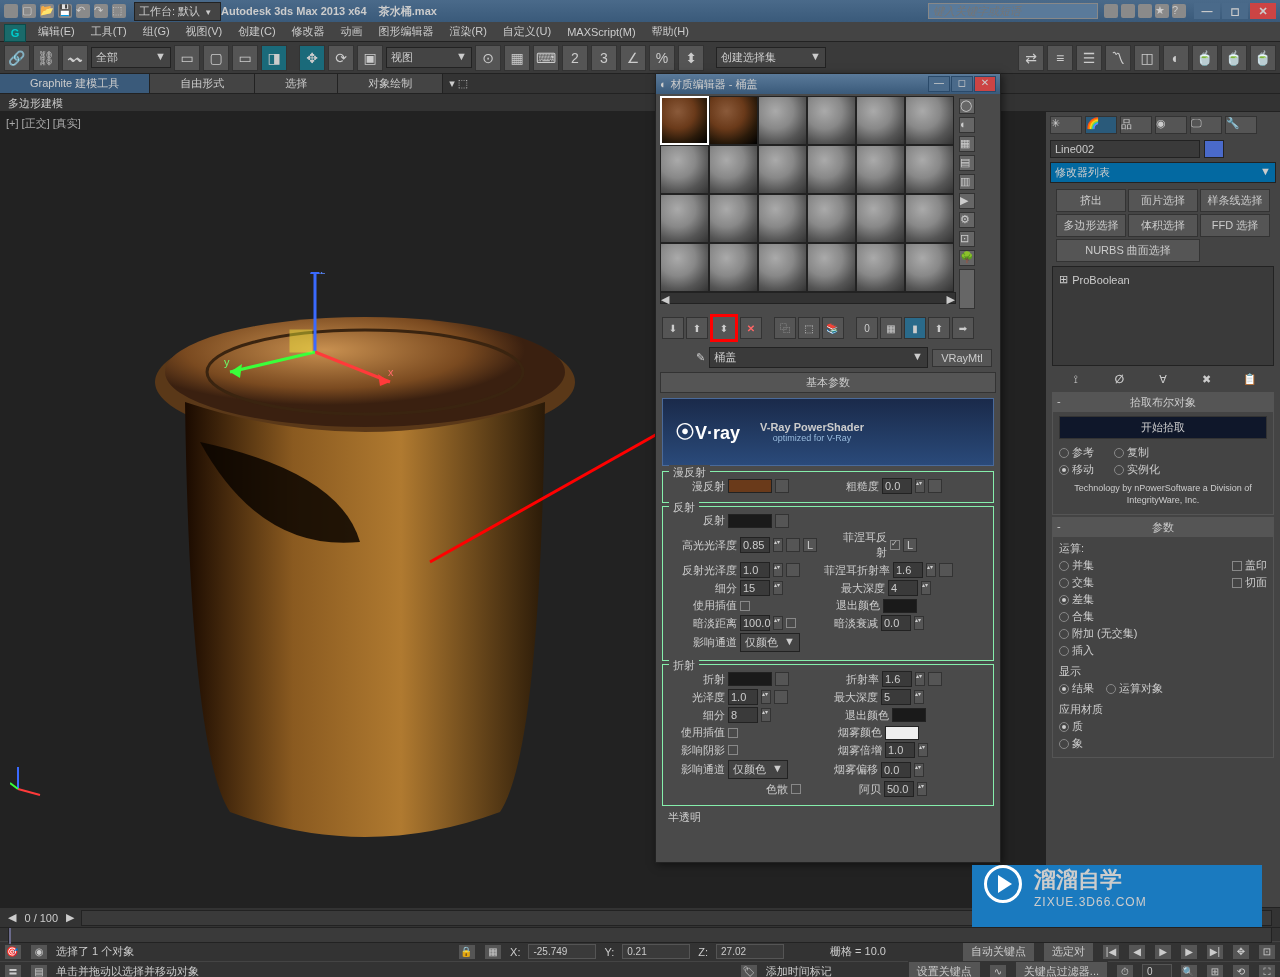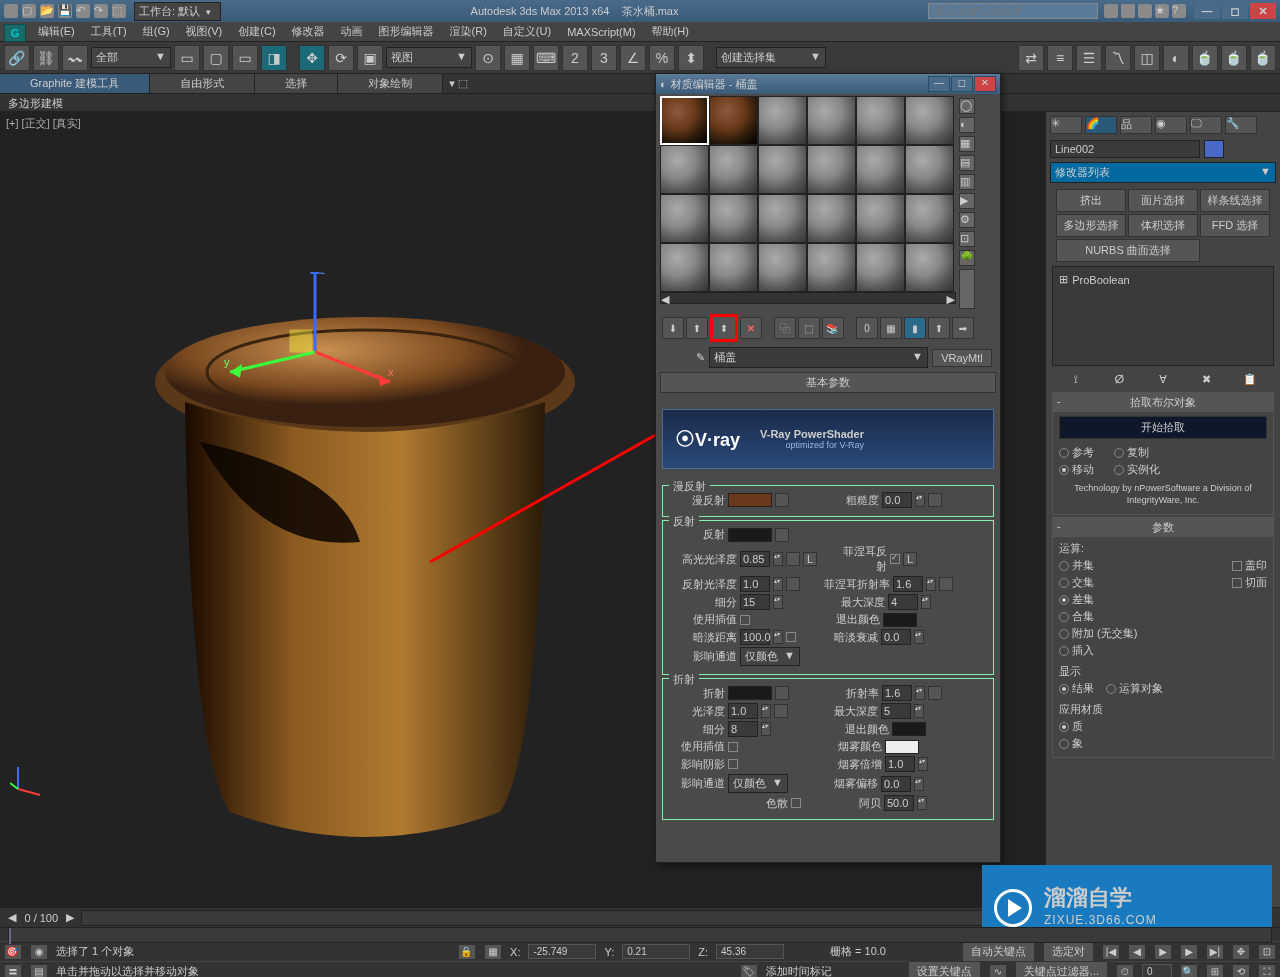--- a/index.html
+++ b/index.html
@@ -2,21 +2,21 @@
 <html><head>
 <meta charset="utf-8">
 <style>
 * { margin: 0; padding: 0; box-sizing: border-box; font-family: "Microsoft YaHei", Arial, sans-serif; font-size: 11px; color: #ccc; user-select: none; }
 body { width: 1280px; height: 977px; background: #3a3a3a; overflow: hidden; position: relative; }
 .title-bar { height: 22px; background: linear-gradient(#4a6a8a, #3a5a7a); display: flex; align-items: center; padding: 0 4px; color: #fff; }
 .tb-left { display: flex; gap: 4px; align-items: center; }
 .tb-ico { width: 14px; height: 14px; background: #8a8a8a; border-radius: 2px; display:inline-block;}
 .workspace { background:#444; padding:1px 8px 1px 4px; border:1px solid #222; margin-left:4px; }
 .ws-arrow{font-size:8px;margin-left:4px;}
-.tb-center { flex: 1; text-align: center; font-size: 11px; }
+.tb-center { flex: 1; text-align: left; font-size: 11px; font-weight: bold; }
 .tb-search { width: 170px; background: #5a7a9a; border: 1px solid #888; padding: 1px 4px; color: #cde; font-style:italic;}
 .tb-right-icons { display:flex; gap:3px; margin-left:6px; align-items:center;}
 .win-btns { display: flex; gap: 2px; margin-left: 8px; }
 .win-btn { width: 26px; height: 16px; background: #4a6a8a; display:flex; align-items:center; justify-content:center; font-weight:bold;}
 .win-close { background:#c44; }
 .menu-bar { height: 20px; background: #444; display: flex; align-items: center; padding-left: 30px; gap: 0; border-bottom:1px solid #222;}
 .menu-item { padding: 2px 8px; }
 .max-logo { position:absolute; left:4px; top:24px; width:22px; height:18px; background:#1a6a6a; border:1px solid #0a4a4a; display:flex; align-items:center; justify-content:center; font-weight:bold; color:#0cc;}
 .toolbar-main { height: 32px; background: #3a3a3a; display: flex; align-items: center; padding: 0 4px; gap: 3px; border-bottom:1px solid #222;}
 .tool-btn { width: 26px; height: 26px; background: #555; border: 1px solid #333; display:flex; align-items:center; justify-content:center; font-size:14px;}
@@ -84,41 +84,41 @@
 .me-tool-row{display:flex; gap:2px; padding:3px 6px; align-items:center;}
 .me-tb{width:22px;height:22px;background:#555;border:1px solid #333;display:flex;align-items:center;justify-content:center;font-size:10px;}
 .me-tb.act{background:#2a6a8a;}
 .me-tb.x{color:#f66;font-weight:bold;}
 .me-tb.hl{border:3px solid #ff0000; width:28px; height:28px;}
 .me-name-row{display:flex; gap:4px; padding:2px 8px 4px 40px; align-items:center;}
 .me-name{flex:1; background:#3a3a3a; border:1px solid #222; padding:2px 4px;display:flex;justify-content:space-between;}
 .me-type{width:60px; text-align:center; padding:2px; background:#555; border:1px solid #333;}
 .me-params{padding:0 4px; max-height:450px; overflow:hidden;}
 .me-roll-hd{background:#555; text-align:center; padding:2px; border:1px solid #333; margin-bottom:2px;}
-.vray-banner{height:60px; background:linear-gradient(#1a2a4a,#2a4a7a); border:1px solid #4a6a9a; margin:16px 2px; display:flex; align-items:center; padding:0 12px; gap:20px;}
+.vray-banner{height:68px; background:linear-gradient(#1a2a4a,#2a4a7a); border:1px solid #4a6a9a; margin:5px 2px; display:flex; align-items:center; padding:0 12px; gap:20px;}
 .vray-logo{font-size:18px; font-weight:bold; color:#fff;}
-.vray-txt{text-align:right; color:#cde;}
+.vray-txt{text-align:center; color:#cde;}
 .vray-sub{font-size:9px; color:#9bd;}
 .me-group{border:1px solid #86efac; margin:3px 2px; padding:4px 6px 6px 6px; position:relative;}
 .me-grp-lbl{position:absolute; top:-7px; left:6px; background:#4a4a4a; padding:0 4px;}
 .me-prow{display:flex; align-items:center; gap:3px; margin:2px 0; font-size:10px;}
 .me-plbl{width:56px; text-align:right;}
 .me-plbl.wr{width:68px;}
 .me-swatch{width:44px;height:14px; border:1px solid #222;}
 .me-sw-brown{background:#6a3a1a;}
 .me-sw-dk{background:#1a1a1a;}
 .me-spin{width:30px; background:#3a3a3a; border:1px solid #222; padding:1px 2px; text-align:left;}
 .me-spbt{width:10px;height:14px;background:#555;border:1px solid #333; font-size:6px; line-height:6px; display:flex; flex-direction:column;}
 .me-ck{width:10px;height:10px;border:1px solid #888;}
 .me-ck.on::after{content:'✓';font-size:8px;display:block;margin-top:-2px;}
 .me-mapbtn{width:14px;height:14px;background:#555;border:1px solid #333;}
 .me-plblr{width:54px;text-align:right;}
 .me-dd-sm{background:#444;border:1px solid #222;padding:1px 4px;width:60px;display:flex;justify-content:space-between;}
 .red-arrow{position:absolute; pointer-events:none;}
-.watermark{position:absolute; right:8px; bottom:50px; width:290px; height:62px; background:#1a7abf; display:flex; align-items:flex-end; padding:0 12px; gap:12px; color:#fff;}
+.watermark{position:absolute; right:18px; bottom:50px; width:290px; height:62px; background:#1a7abf; display:flex; align-items:flex-start; padding:0 12px; gap:12px; color:#fff;}
 .wm-play{width:38px;height:38px;border:3px solid #fff;border-radius:50%;display:flex;align-items:center;justify-content:center;}
 .wm-tri{width:0;height:0;border-left:14px solid #fff;border-top:9px solid transparent;border-bottom:9px solid transparent;margin-left:3px;}
 .wm-big{font-size:22px;font-weight:bold;}
 .wm-sm{font-size:12px;letter-spacing:1px;}
 .gizmo-small{position:absolute;left:10px;bottom:110px;width:36px;height:36px;}
 </style>
 </head>
 <body>
 
 <div class="title-bar">
@@ -420,21 +420,21 @@
     <div class="sm-btn">◉</div>
     <div>选择了 1 个对象</div>
     <div style="flex:1"></div>
     <div class="sm-btn">🔒</div>
     <div class="sm-btn">▦</div>
     <span>X:</span>
       <div class="coord-box">-25.749</div>
     <span>Y:</span>
       <div class="coord-box">0.21</div>
     <span>Z:</span>
-      <div class="coord-box">45.36</div>
+      <div class="coord-box">27.02</div>
     <div style="width:30px"></div>
     <span>栅格 = 10.0</span>
     <div style="width:60px"></div>
     <div class="anim-btn">自动关键点</div>
     <div class="anim-btn">选定对</div>
     <div class="sm-btn">|◀</div>
     <div class="sm-btn">◀</div>
     <div class="sm-btn">▶</div>
     <div class="sm-btn">▶</div>
     <div class="sm-btn">▶|</div>

